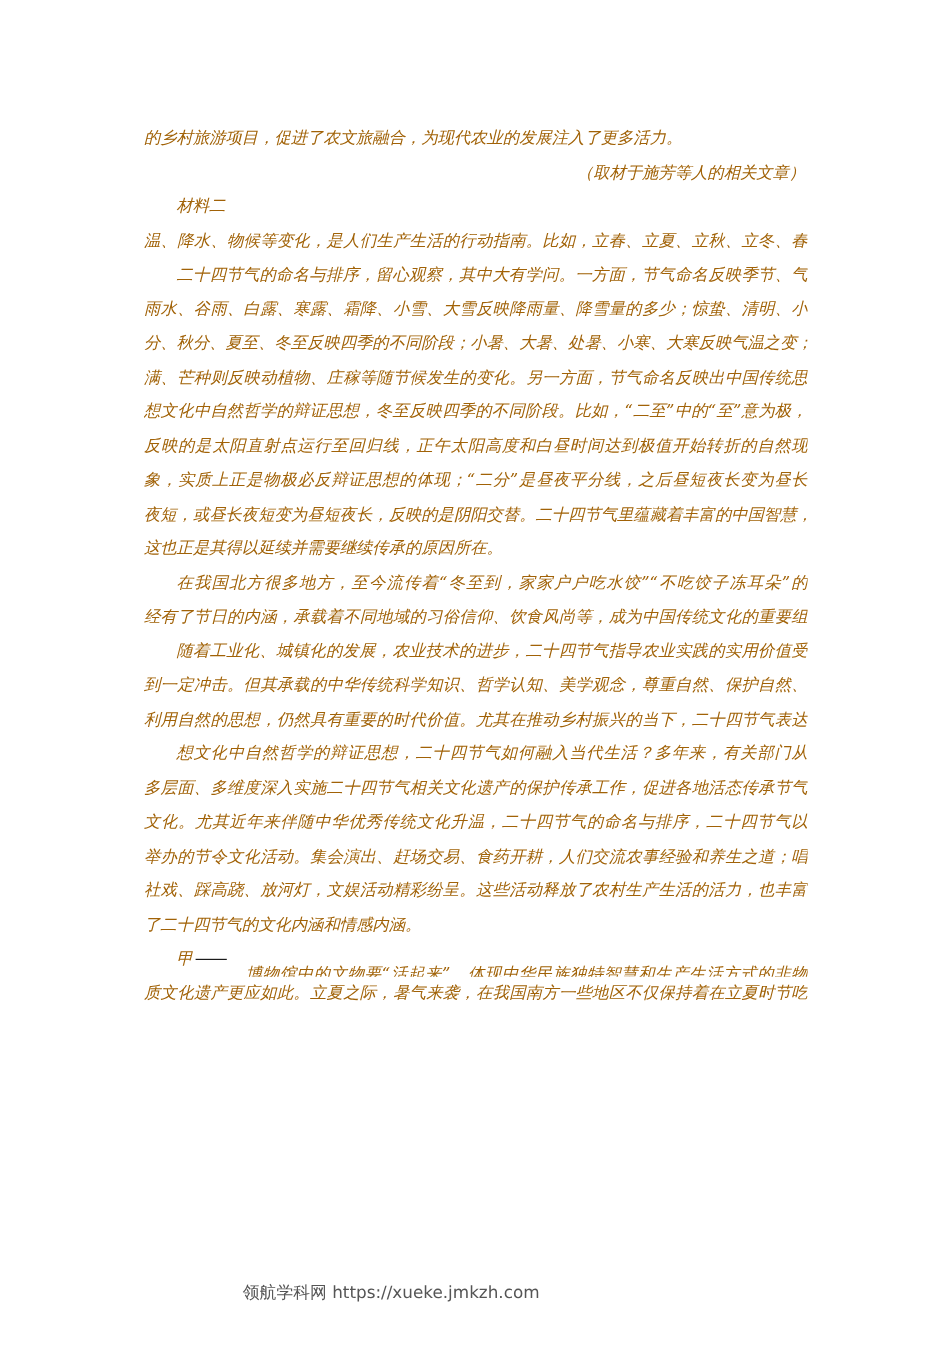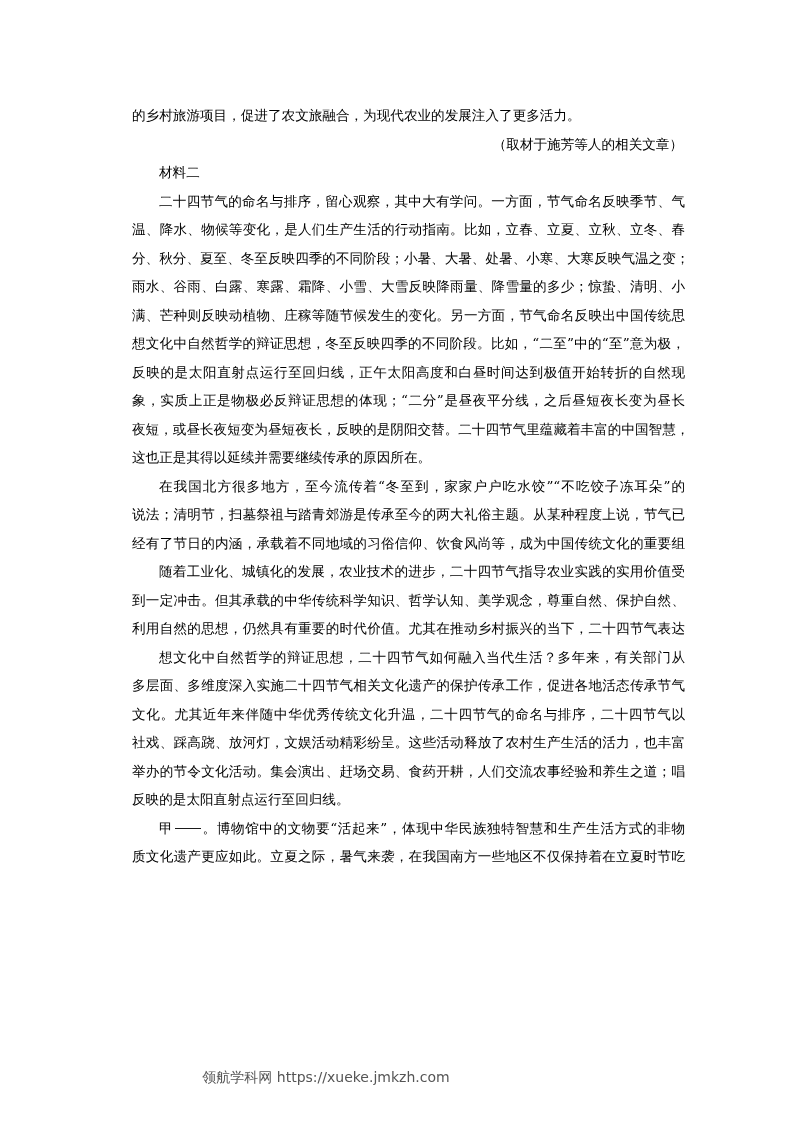--- a/index.html
+++ b/index.html
@@ -1,76 +1,75 @@
 <!DOCTYPE html>
 <html><head>
 <meta charset="utf-8">
 <style>
   html, body { margin: 0; padding: 0; background: #ffffff; }
   body { width: 793px; height: 1122px; position: relative; overflow: hidden; }
   .page {
-    position: absolute; left: 132px; top: 101px; width: 553px;
+    position: absolute; left: 120px; top: 101px; width: 553px;
     font-family: "DejaVu Serif", "Liberation Serif", serif;
-    font-size: 13.6px; line-height: 28.5px; color: #000000;
+    font-size: 13.6px; line-height: 28.5px; color: #a16207; font-style: italic;
   }
   .line { display: block; white-space: nowrap; text-align: justify; text-align-last: justify; height: 28.5px; overflow: hidden; }
   .line.last { text-align-last: left; }
   .indent { padding-left: 27px; }
   .right { text-align: right; text-align-last: right; padding-right: 2px; }
   .blank { display: inline-block; width: 26px; border-bottom: 1px solid #1a1a1a; height: 14px; vertical-align: baseline; margin: 0 2px; }
   .footer {
     position: absolute; left: 0; width: 652px; top: 1069px; text-align: center;
     font-family: "DejaVu Sans", "Liberation Sans", sans-serif; font-size: 14px; color: #555555;
   }
 </style>
 </head>
 <body>
 
 <div class="page">
   <span class="line last">的乡村旅游项目，促进了农文旅融合，为现代农业的发展注入了更多活力。</span>
   <span class="line right">（取材于施芳等人的相关文章）</span>
   <span class="line last indent">材料二</span>
 
   <div>
+    <span class="line">温、降水、物候等变化，是人们生产生活的行动指南。比如，立春、立夏、立秋、立冬、春</span>
     <span class="line indent">二十四节气的命名与排序，留心观察，其中大有学问。一方面，节气命名反映季节、气</span>
-    <span class="line">温、降水、物候等变化，是人们生产生活的行动指南。比如，立春、立夏、立秋、立冬、春</span>
+    <span class="line">雨水、谷雨、白露、寒露、霜降、小雪、大雪反映降雨量、降雪量的多少；惊蛰、清明、小</span>
     <span class="line">分、秋分、夏至、冬至反映四季的不同阶段；小暑、大暑、处暑、小寒、大寒反映气温之变；</span>
-    <span class="line">雨水、谷雨、白露、寒露、霜降、小雪、大雪反映降雨量、降雪量的多少；惊蛰、清明、小</span>
     <span class="line">满、芒种则反映动植物、庄稼等随节候发生的变化。另一方面，节气命名反映出中国传统思</span>
     <span class="line">想文化中自然哲学的辩证思想，冬至反映四季的不同阶段。比如，“二至”中的“至”意为极，</span>
     <span class="line">反映的是太阳直射点运行至回归线，正午太阳高度和白昼时间达到极值开始转折的自然现</span>
     <span class="line">象，实质上正是物极必反辩证思想的体现；“二分”是昼夜平分线，之后昼短夜长变为昼长</span>
     <span class="line">夜短，或昼长夜短变为昼短夜长，反映的是阴阳交替。二十四节气里蕴藏着丰富的中国智慧，</span>
     <span class="line last">这也正是其得以延续并需要继续传承的原因所在。</span>
   </div>
 
   <div>
     <span class="line indent">在我国北方很多地方，至今流传着“冬至到，家家户户吃水饺”“不吃饺子冻耳朵”的</span>
-    <span class="line">说法；清明节，扫墓祭祖与踏青郊游是传承至今的两大礼俗主题。从某种程度上说，节气已</span>
     <span class="line">经有了节日的内涵，承载着不同地域的习俗信仰、饮食风尚等，成为中国传统文化的重要组</span>
   </div>
 
   <div>
     <span class="line indent">随着工业化、城镇化的发展，农业技术的进步，二十四节气指导农业实践的实用价值受</span>
     <span class="line">到一定冲击。但其承载的中华传统科学知识、哲学认知、美学观念，尊重自然、保护自然、</span>
     <span class="line">利用自然的思想，仍然具有重要的时代价值。尤其在推动乡村振兴的当下，二十四节气表达</span>
   </div>
 
   <div>
     <span class="line indent">想文化中自然哲学的辩证思想，二十四节气如何融入当代生活？多年来，有关部门从</span>
     <span class="line">多层面、多维度深入实施二十四节气相关文化遗产的保护传承工作，促进各地活态传承节气</span>
     <span class="line">文化。尤其近年来伴随中华优秀传统文化升温，二十四节气的命名与排序，二十四节气以</span>
+    <span class="line">举办的节令文化活动。集会演出、赶场交易、食药开耕，人们交流农事经验和养生之道；唱</span>
     <span class="line">社戏、踩高跷、放河灯，文娱活动精彩纷呈。这些活动释放了农村生产生活的活力，也丰富</span>
-    <span class="line">举办的节令文化活动。集会演出、赶场交易、食药开耕，人们交流农事经验和养生之道；唱</span>
-    <span class="line last">反映的是太阳直射点运行至回归线。</span>
+    <span class="line last">了二十四节气的文化内涵和情感内涵。</span>
   </div>
 
   <div>
     <span class="line indent last" style="display:flex;">
       <span>甲</span>
       <span class="blank"></span>
-      <span style="flex:1;text-align:justify;text-align-last:justify;">。博物馆中的文物要“活起来”，体现中华民族独特智慧和生产生活方式的非物</span>
+      <span style="flex:1;text-align:justify;text-align-last:justify;margin-top:13px;">。博物馆中的文物要“活起来”，体现中华民族独特智慧和生产生活方式的非物</span>
     </span>
     <span class="line">质文化遗产更应如此。立夏之际，暑气来袭，在我国南方一些地区不仅保持着在立夏时节吃</span>
   </div>
 </div>
 
 <div class="footer">领航学科网 https://xueke.jmkzh.com</div>
 
 </body></html>

